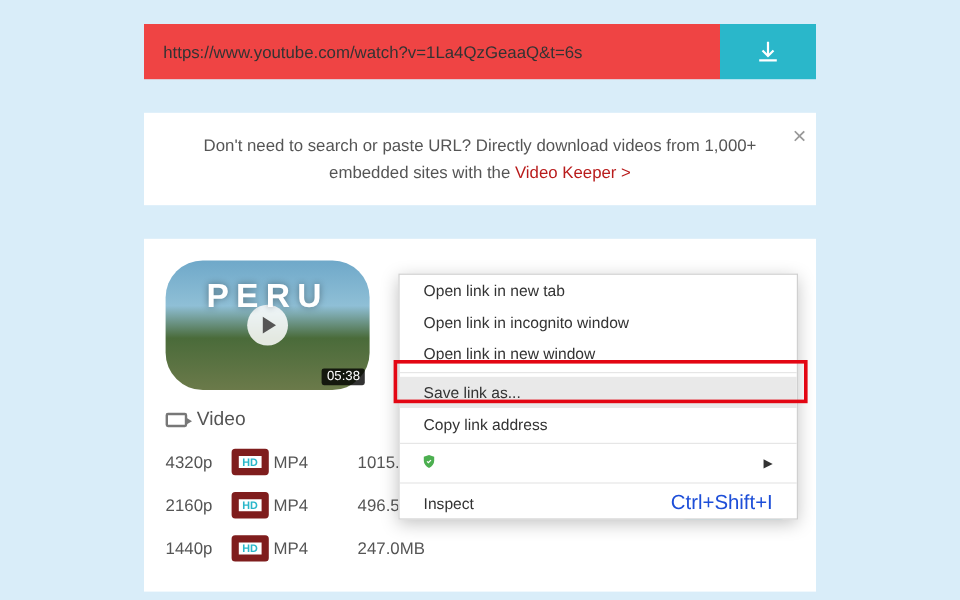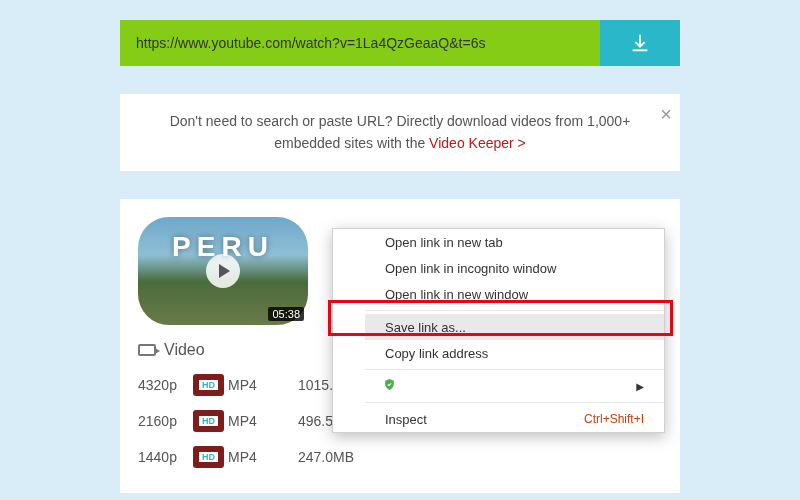--- a/index.html
+++ b/index.html
@@ -1,19 +1,19 @@
 <!DOCTYPE html>
 <html><head>
 <meta charset="utf-8">
 <style>
   * { box-sizing: border-box; margin: 0; padding: 0; font-family: Arial, Helvetica, sans-serif; }
   body { background: #d9edf9; width: 800px; height: 500px; overflow: hidden; position: relative; }
   .wrap { width: 560px; margin: 20px auto 0; }
   .url-row { display: flex; height: 46px; }
-  .url-input { flex: 1; background: #84cc16; border: none; padding: 0 16px; font-size: 14px; color: #333; outline: none; }
+  .url-input { flex: 1; background: #ef4444; border: none; padding: 0 16px; font-size: 14px; color: #333; outline: none; }
   .dl-btn { width: 80px; background: #2ab7ca; display: flex; align-items: center; justify-content: center; cursor: pointer; }
   .dl-btn svg { width: 22px; height: 22px; stroke: #fff; fill: none; stroke-width: 2; }
   .banner { background: #fff; margin-top: 28px; padding: 16px 24px; position: relative; color: #555; font-size: 14px; line-height: 1.6; text-align: center; }
   .banner .close { position: absolute; top: 4px; right: 8px; font-size: 20px; color: #999; cursor: pointer; font-weight: 300; }
   .banner a { color: #b91c1c; text-decoration: none; }
   .video-card { background: #fff; margin-top: 28px; padding: 0 18px 18px; position: relative; }
   .top-row { display: flex; align-items: flex-start; padding-top: 18px; }
   .thumb { width: 170px; height: 108px; position: relative; background: linear-gradient(180deg,#6fa8c9 0%, #8fbfd6 35%, #4a6b3a 60%, #6b7a4a 100%); display: flex; align-items: center; justify-content: center; border-radius: 31px; }
   .thumb .title { position: absolute; top: 14px; left: 0; right: 0; text-align: center; color: #fff; font-weight: 900; font-size: 28px; letter-spacing: 6px; text-shadow: 0 0 6px rgba(0,0,0,.4); }
   .thumb .play { width: 34px; height: 34px; border-radius: 50%; background: rgba(255,255,255,.85); display: flex; align-items: center; justify-content: center; }
@@ -28,25 +28,25 @@
   .vrow { display: flex; align-items: center; height: 36px; font-size: 14px; color: #555; }
   .vq { width: 90px; display: flex; align-items: center; gap: 16px; }
   .hd { font-size: 9px; font-weight: 700; color: #2ab7ca; border: 6px solid #7f1d1d; padding: 0 3px; border-radius: 3px; }
   .vfmt { width: 70px; }
   .vsize { width: 110px; }
   .vact { margin-left: auto; }
   .dlbtn { display: inline-flex; align-items: center; gap: 6px; border: 1px solid #2ab7ca; border-radius: 14px; padding: 4px 12px; color: #2ab7ca; font-size: 13px; cursor: pointer; background: #f7fdfe; }
   .dlbtn svg { width: 12px; height: 12px; stroke: #2ab7ca; fill: none; stroke-width: 2; }
   .keeper { color: #555; font-size: 13px; }
   
-  .ctx { position: absolute; top: 228px; left: 332px; width: 333px; background: #fff; border: 1px solid #d0d0d0; box-shadow: 0 4px 14px rgba(0,0,0,.25); z-index: 50; font-size: 13px; color: #333; padding-left: 32px; }
+  .ctx { position: absolute; top: 228px; left: 332px; width: 333px; background: #fff; border: 1px solid #d0d0d0; box-shadow: 0 4px 14px rgba(0,0,0,.25); z-index: 50; font-size: 13px; color: #333; }
   .ctx .item { height: 26px; display: flex; align-items: center; padding: 0 20px; }
   .ctx .item.sel { background: #e9e9e9; }
   .ctx .sep { height: 1px; background: #e6e6e6; margin: 3px 0; }
-  .ctx .shortcut { margin-left: auto; color: #c2410c; font-size: 12px; }
+  .ctx .shortcut { margin-left: auto; color: #1d4ed8; font-size: 17px; }
   .ctx .arrow { margin-left: auto; color: #333; font-size: 10px; }
   .ctx .shield { width: 13px; height: 15px; margin-right: 10px; margin-left: -2px; }
   .hl { position: absolute; border: 3px solid #e30613; pointer-events: none; z-index: 60; }
   .hl1 { top: 300px; left: 328px; width: 345px; height: 36px; }
 </style>
 </head>
 <body>
 
 <div class="wrap">
   <div class="url-row">

